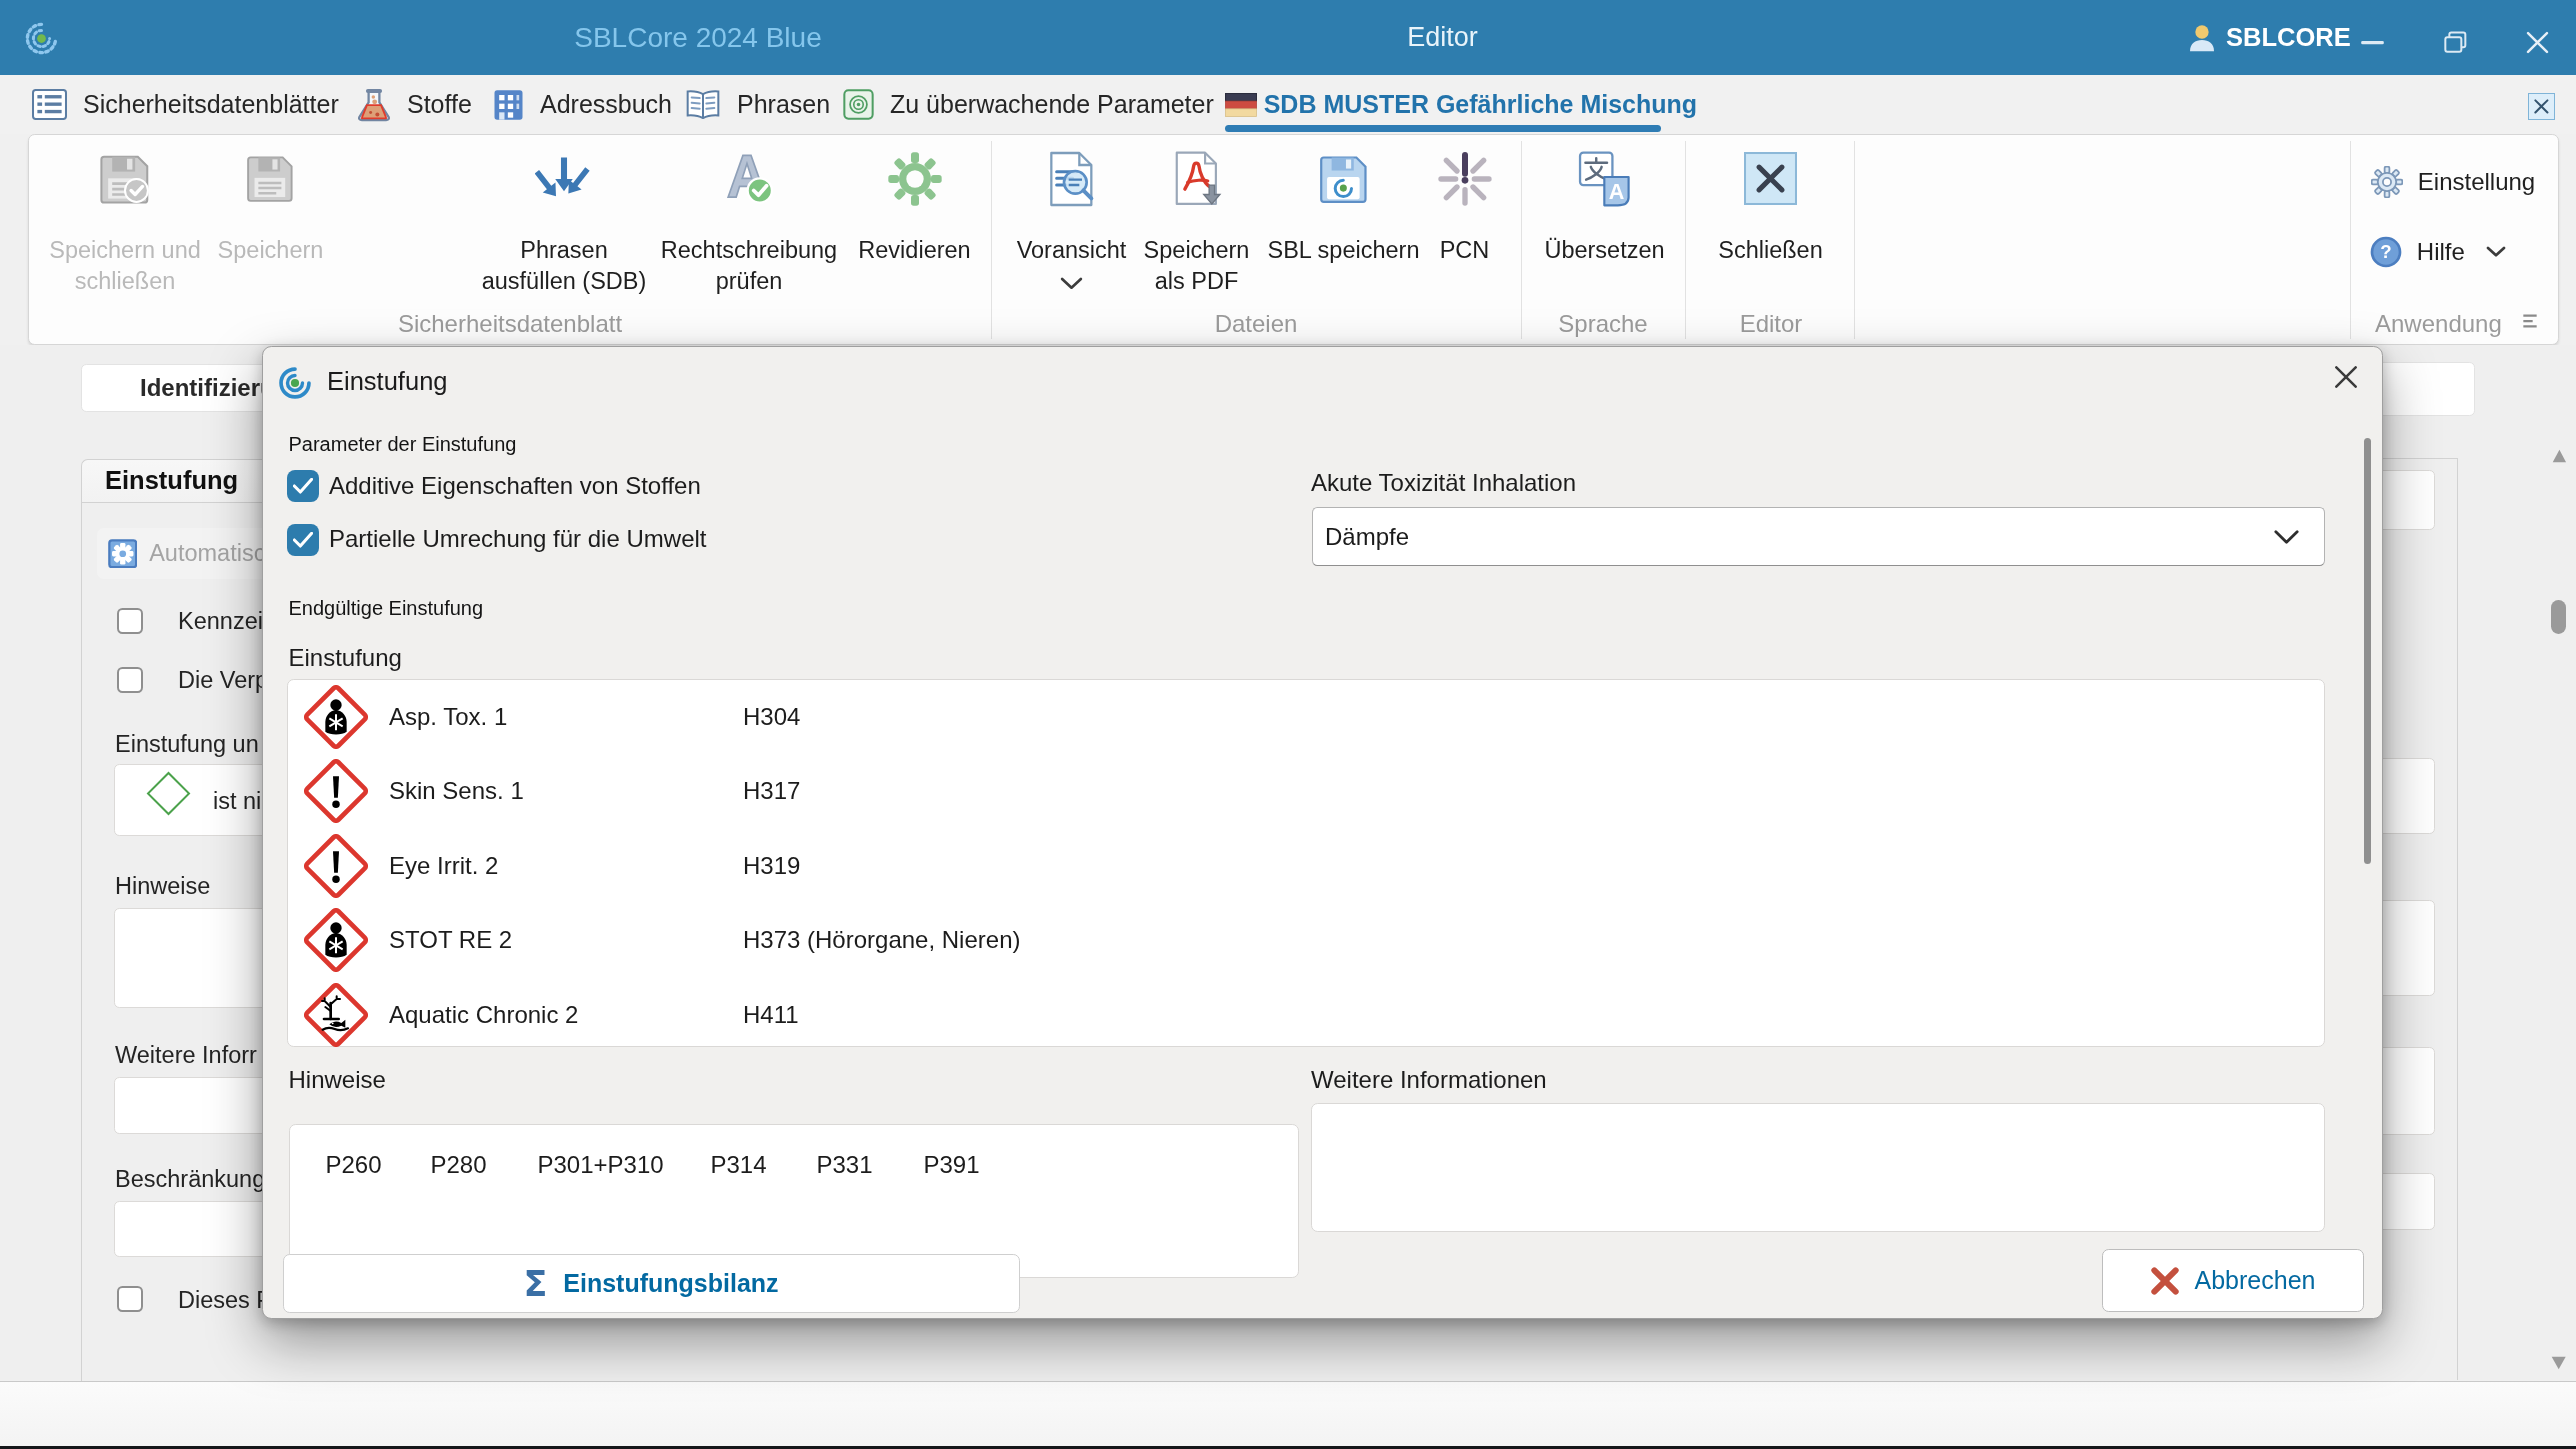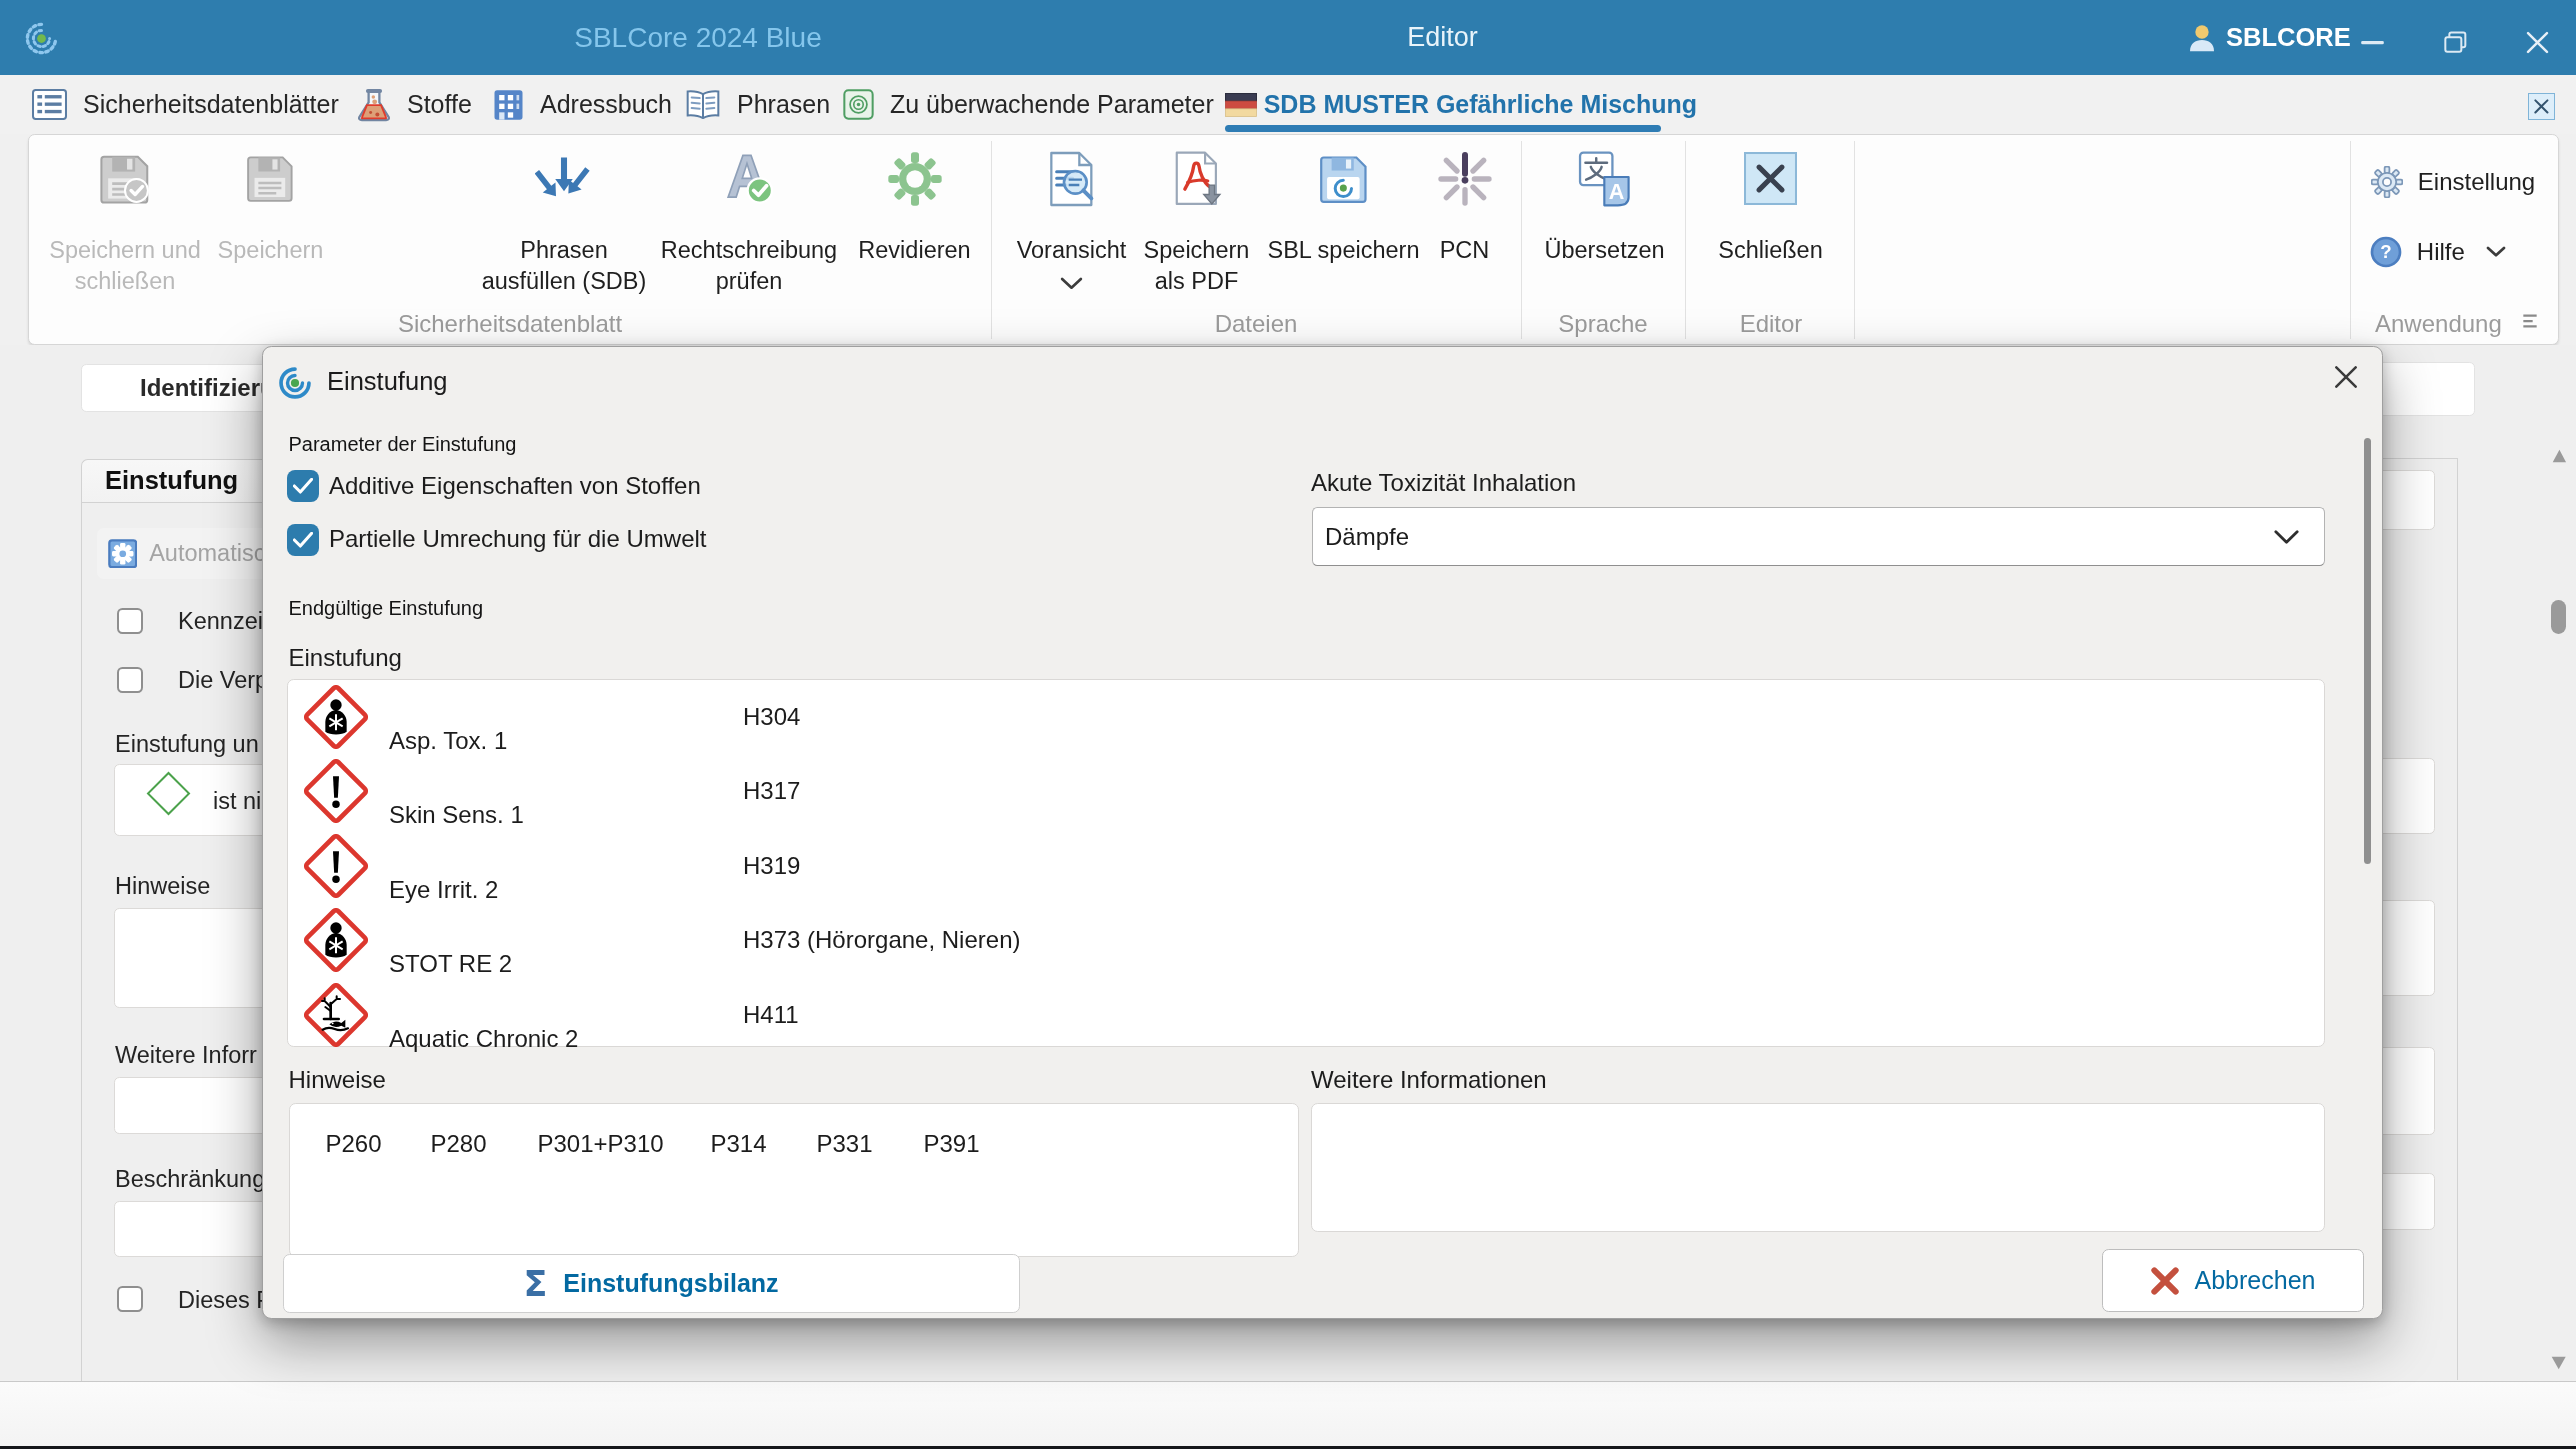--- a/index.html
+++ b/index.html
@@ -64,21 +64,21 @@
   .dlg-title { left:64px; top:20px; font-size:25.5px; color:#1b1b1b; }
   .dlg-section { font-size:20px; font-weight:normal; color:#141414; }
   .dlg-label { font-size:24px; color:#1c1c1c; }
   .checkbox-on { width:32px; height:32px; background:#2d7cad; border-radius:8px;
                  display:flex; align-items:center; justify-content:center; }
   .combobox { background:#fff; border:1.3px solid #b3b3b3; border-bottom-color:#8f8f8f; border-radius:5.4px;
               display:flex; align-items:center; font-size:24px; color:#1b1b1b; }
   .listbox { background:#fff; border:1.3px solid #dad8d6; border-radius:6.7px; }
   .ghs-row { position:absolute; left:0; width:100%; height:74px; }
   .ghs-pictogram { top:4.7px; }
-  .ghs-name { position:absolute; left:101px; top:50%; transform:translateY(-50%); font-size:24px; color:#1c1c1c;margin-top:24px; }
+  .ghs-name { position:absolute; left:101px; top:50%; transform:translateY(-50%); font-size:24px; color:#1c1c1c; }
   .ghs-code { position:absolute; left:455px; top:50%; transform:translateY(-50%); font-size:24px; color:#1c1c1c; }
   .field-box { background:#fff; border:1.3px solid #dad8d6; border-radius:6.7px; }
   .p-code { position:absolute; top:25.5px; font-size:24px; color:#1c1c1c; }
   .dlg-btn { background:#fff; border-radius:6.7px; display:flex; align-items:center; justify-content:center; gap:16px; }
   .btn-label { font-size:25px; color:#0369a1; }
   .dlg-scroll { left:2101px; top:91px; width:7.4px; height:426px; background:#8f8f8f; border-radius:4px; }
 </style>
 </head>
 <body>
 
@@ -573,21 +573,21 @@
           <path d="M38 62 Q46 55 56 60 L62 55 L62 67 L56 64 Q46 69 38 62 Z" fill="#000"></path>
           <circle cx="43" cy="60.5" r="1.4" fill="#fff"></circle>
           <path d="M28 70 Q36 65 46 69 Q56 73 66 68" fill="none" stroke="#000" stroke-width="3.4" stroke-linecap="round"></path>
         </svg>
         <span class="ghs-name">Aquatic Chronic 2</span>
         <span class="ghs-code">H411</span>
       </div>
     </div>
 
     <div class="abs dlg-label" style="left:25.5px;top:719px"><span>Hinweise</span></div>
-    <div class="abs field-box" style="left:25.5px;top:756px;width:1010px;height:154px">
+    <div class="abs field-box" style="left:25.5px;top:777px;width:1010px;height:154px">
       <span class="p-code" style="left:36px">P260</span>
       <span class="p-code" style="left:141px">P280</span>
       <span class="p-code" style="left:248px">P301+P310</span>
       <span class="p-code" style="left:421px">P314</span>
       <span class="p-code" style="left:527px">P331</span>
       <span class="p-code" style="left:634px">P391</span>
     </div>
 
     <div class="abs dlg-label" style="left:1048px;top:719px"><span>Weitere Informationen</span></div>
     <div class="abs field-box" style="left:1048px;top:756px;width:1014px;height:129px"></div>

